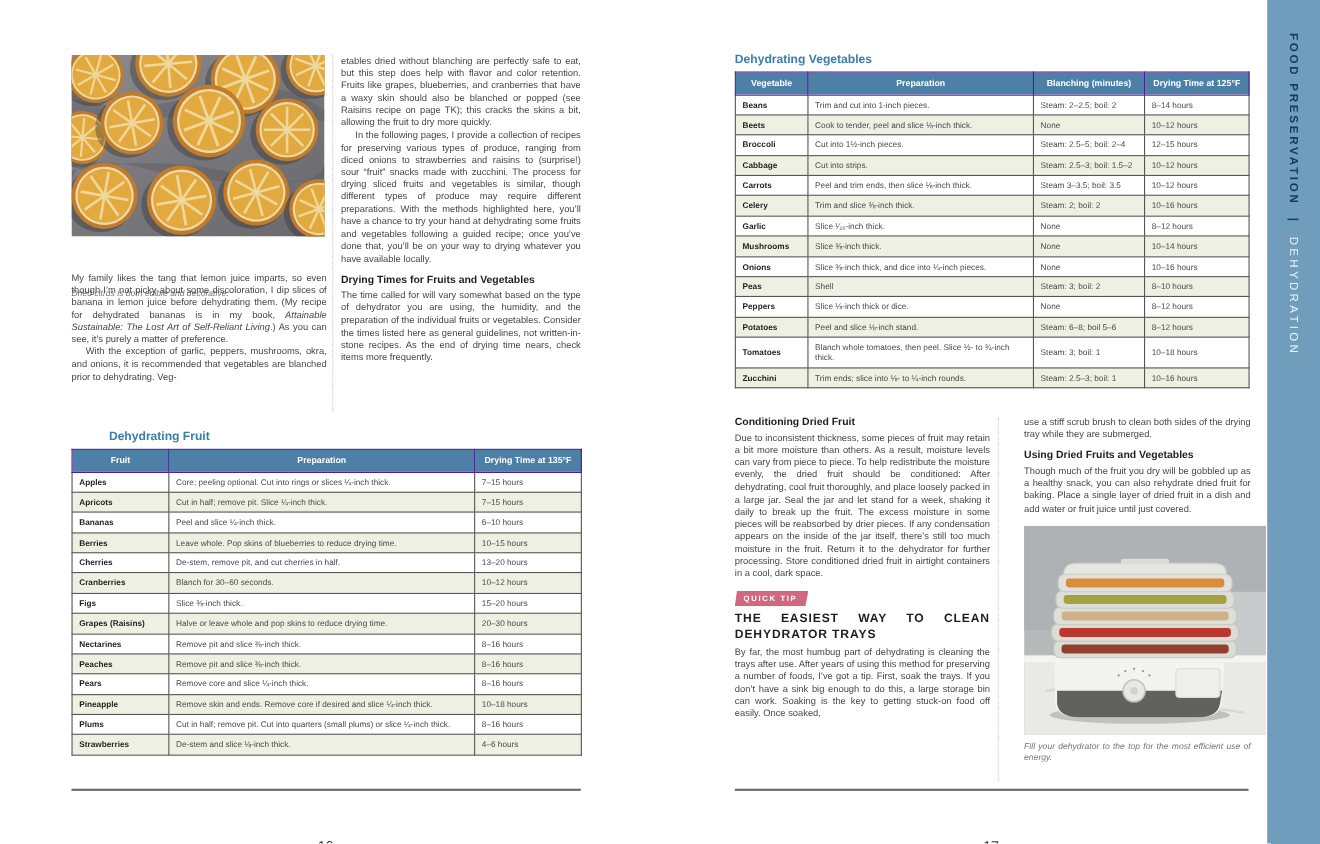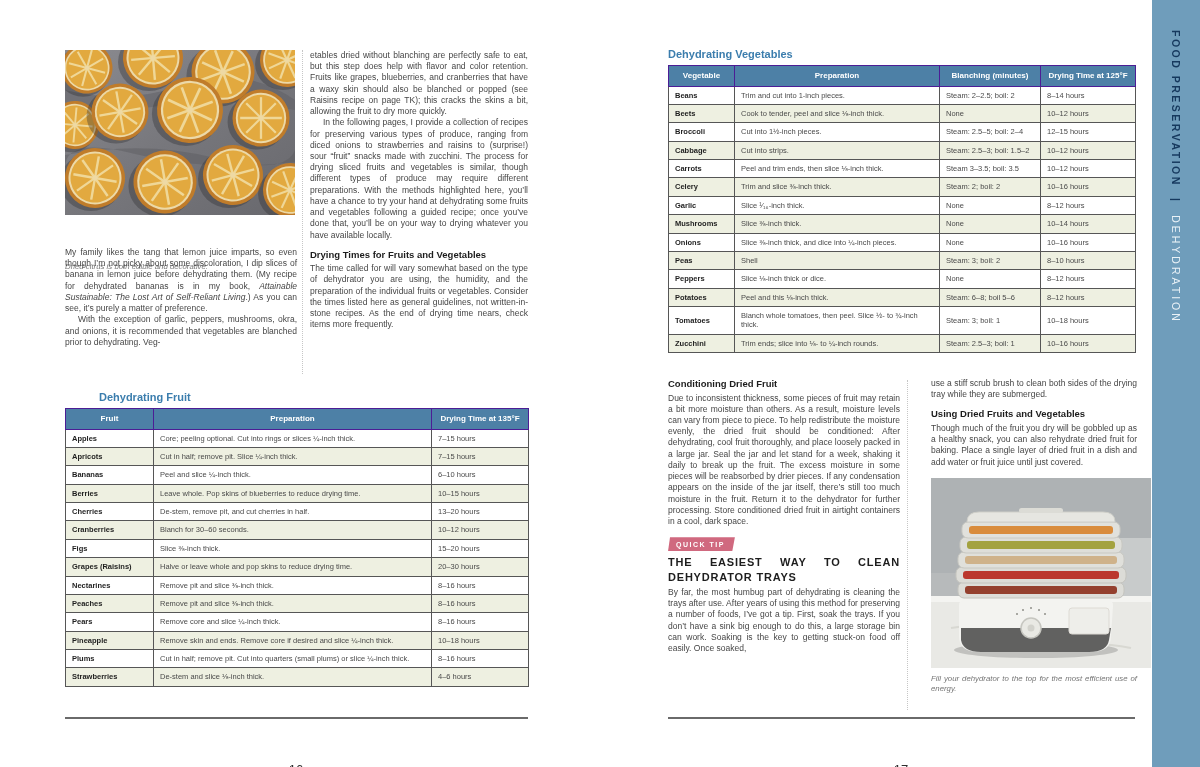--- a/index.html
+++ b/index.html
@@ -289,21 +289,21 @@
             <td>8–10 hours</td>
           </tr>
           <tr>
             <td>Peppers</td>
             <td>Slice ⅛-inch thick or dice.</td>
             <td>None</td>
             <td>8–12 hours</td>
           </tr>
           <tr>
             <td>Potatoes</td>
-            <td>Peel and this ⅛-inch thick.</td>
+            <td>Peel and slice ⅛-inch stand.</td>
             <td>Steam: 6–8; boil 5–6</td>
             <td>8–12 hours</td>
           </tr>
           <tr>
             <td>Tomatoes</td>
             <td>Blanch whole tomatoes, then peel. Slice ½- to ¾-inch thick.</td>
             <td>Steam: 3; boil: 1</td>
             <td>10–18 hours</td>
           </tr>
           <tr>

